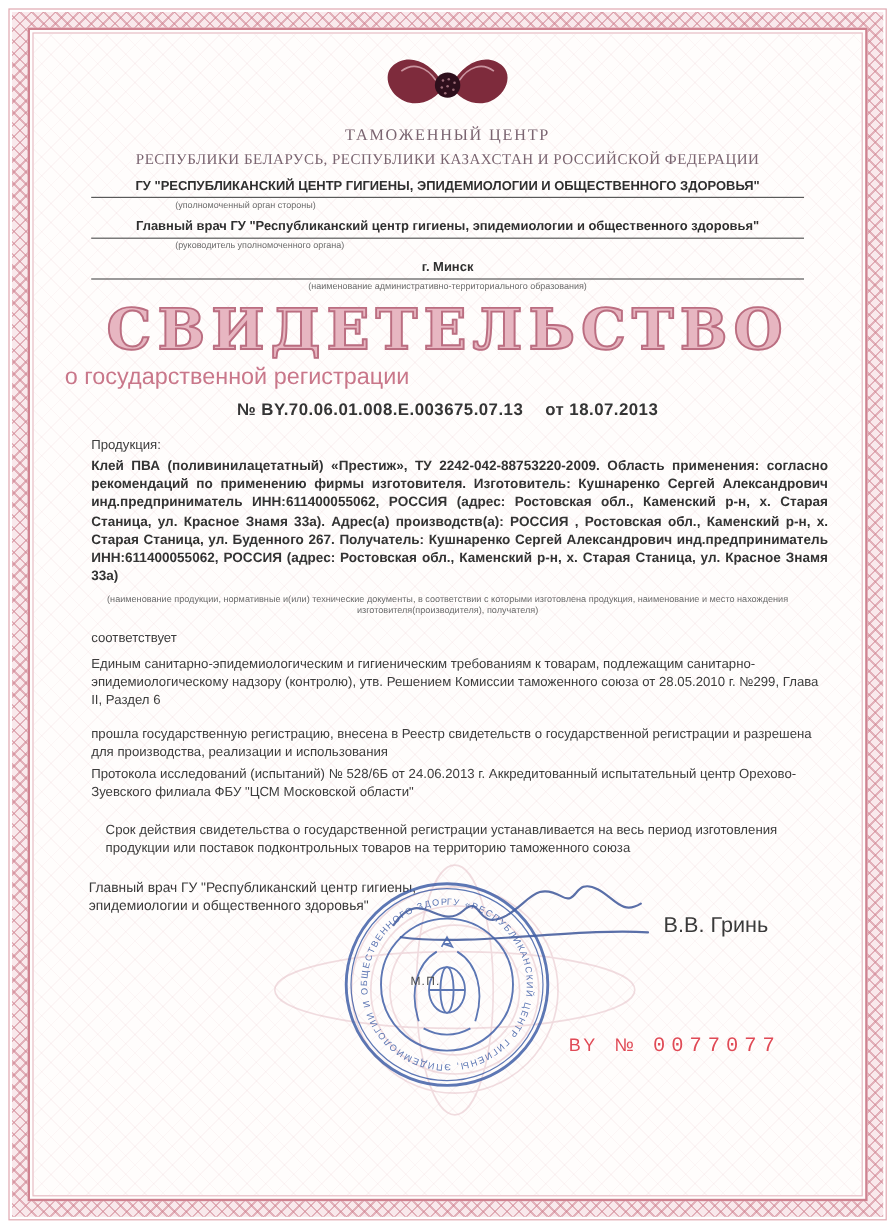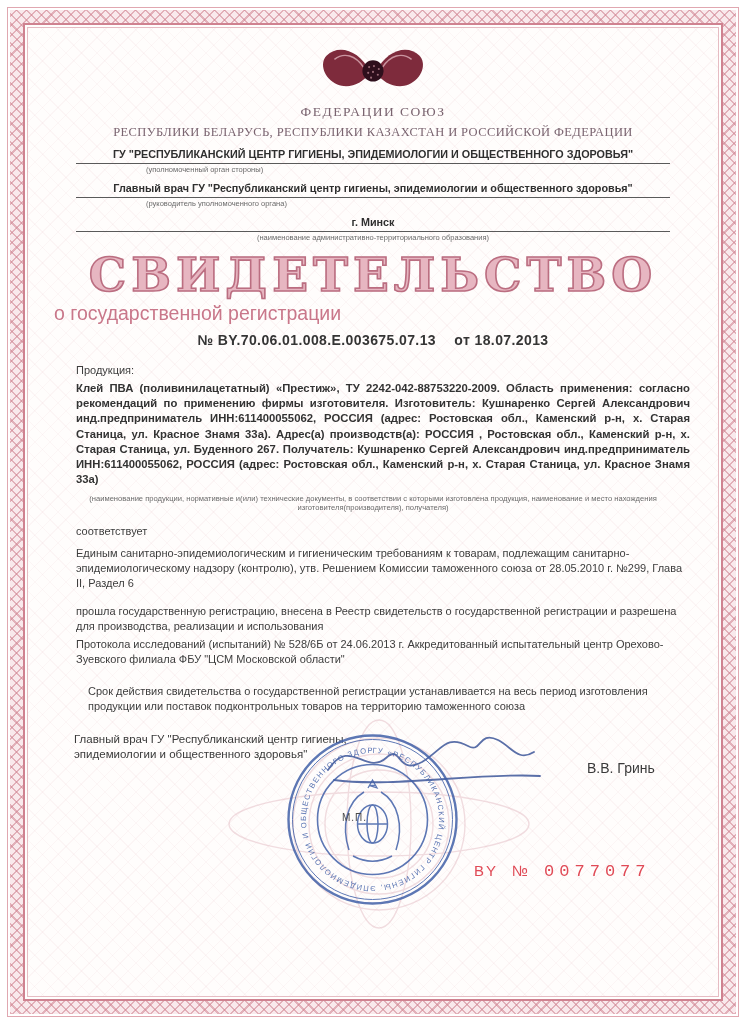--- a/index.html
+++ b/index.html
@@ -61,21 +61,21 @@
     padding:0 30px;
   }
   .conforms { margin-top:11px; }
   .req { margin-top:7px; }
   .reg { margin-top:13px; }
   .basis-intro { margin-top:11px; }
   .basis { margin-top:3px; }
   .validity { margin-top:17px; margin-left:34px; margin-right:6px; }
   .bottom { position:relative; height:220px; margin-top:6px; }
   .signer-title { position:absolute; left:20px; top:12px; width:278px; font-size:11.5px; line-height:1.35; color:#3a3a3a; }
-  .signer-name { position:absolute; left:533px; top:40px; font-size:14px; color:#3a3a3a; }
+  .signer-name { position:absolute; left:499px; top:40px; font-size:18px; color:#3a3a3a; }
   .signature-svg { position:absolute; left:268px; top:-2px; }
   .flourish-svg { position:absolute; left:165px; top:-4px; opacity:0.5; }
   .seal-svg { position:absolute; left:231px; top:12px; opacity:0.85; }
   .seal-caption { position:absolute; left:288px; top:92px; font-size:10px; color:#4a4a4a; letter-spacing:1px; }
   .serial {
     position:absolute; left:420px; top:142px; color:#e04a56; white-space:nowrap;
   }
   .serial .prefix { font-size:15px; letter-spacing:2px; }
   .serial .sign { font-size:15px; margin-left:14px; }
   .serial .digits { font-family:Liberation Mono, monospace; font-size:17px; letter-spacing:5px; margin-left:16px; }
@@ -105,21 +105,21 @@
                   <circle cx="61" cy="25" r="1.1"></circle>
                 <circle cx="66" cy="28" r="1.1"></circle>
                   <circle cx="55" cy="32" r="1.1"></circle>
                 <circle cx="60" cy="31" r="1.1"></circle>
                   <circle cx="65" cy="34" r="1.1"></circle>
                 <circle cx="58" cy="37" r="1.1"></circle>
               </g>
             </svg>
           </div>
 
-          <div class="union-title">ФЕДЕРАЦИИ СОЮЗ</div>
+          <div class="union-title">ТАМОЖЕННЫЙ ЦЕНТР</div>
           <div class="union-subtitle">РЕСПУБЛИКИ БЕЛАРУСЬ, РЕСПУБЛИКИ КАЗАХСТАН И РОССИЙСКОЙ ФЕДЕРАЦИИ</div>
 
           <div class="field-text">ГУ "РЕСПУБЛИКАНСКИЙ ЦЕНТР ГИГИЕНЫ, ЭПИДЕМИОЛОГИИ И ОБЩЕСТВЕННОГО ЗДОРОВЬЯ"</div>
           <div class="field-line"></div>
           <div class="field-caption cap-left">(уполномоченный орган стороны)</div>
 
           <div class="field-text">Главный врач ГУ "Республиканский центр гигиены, эпидемиологии и общественного здоровья"</div>
           <div class="field-line"></div>
           <div class="field-caption cap-left">(руководитель уполномоченного органа)</div>
 

